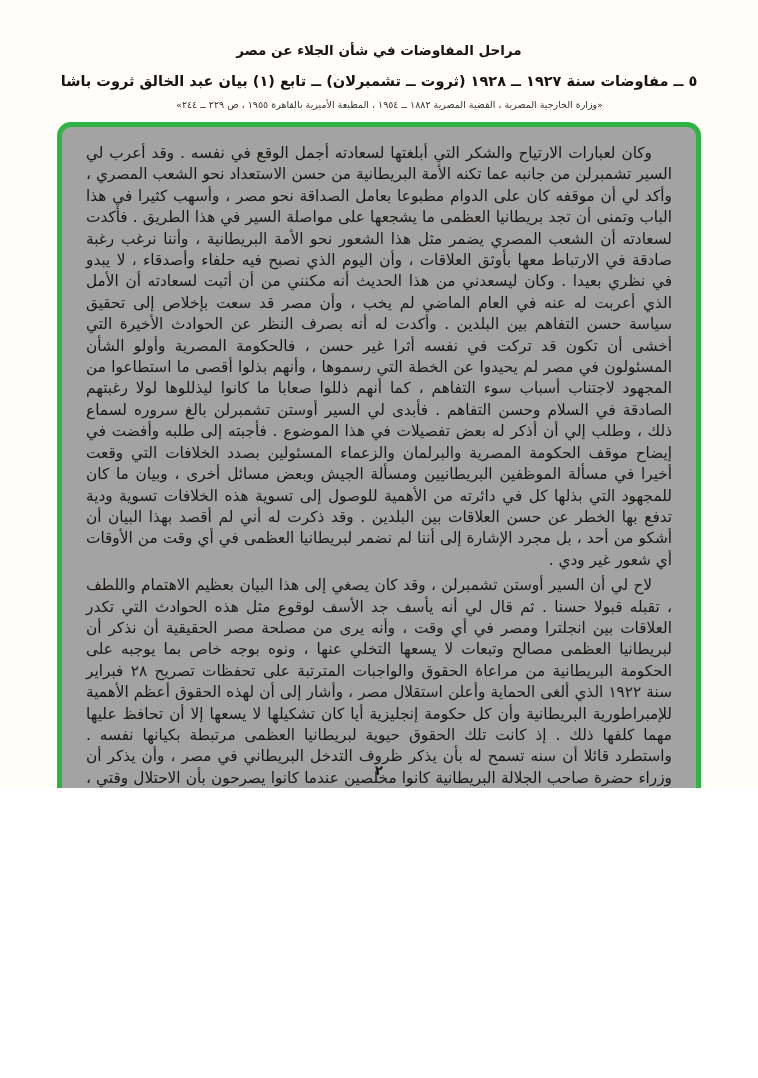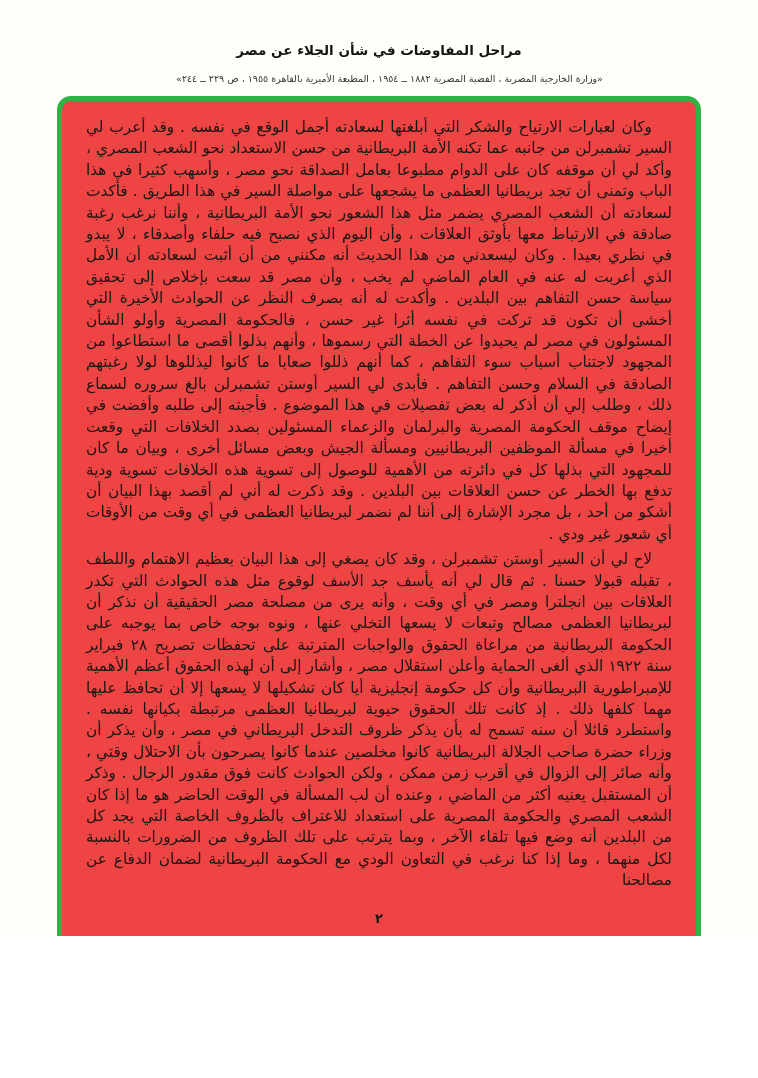--- a/index.html
+++ b/index.html
@@ -1,37 +1,37 @@
 <!DOCTYPE html>
 <html lang="ar" dir="rtl" style="--frame-color: #2fb344;"><head>
 <meta charset="utf-8">
 <style>
   html, body { margin:0; padding:0; background:#ffffff; }
   .page{
     position:relative;
-    width:758px; height:936px;
+    width:758px; height:788px;
     margin:0 auto;
     background:#fffefb;
     font-family:"DejaVu Sans","DejaVu Serif",sans-serif;
     color:#161412;
     overflow:hidden;
     direction:rtl;
   }
   .doc-header{ text-align:center; padding-top:42px; }
   .doc-title{ font-size:13.5px; font-weight:bold; margin:0 0 15px; }
   .doc-subtitle{ font-size:14.5px; font-weight:bold; margin:0 0 10px; }
   .doc-source{ font-size:9.5px; color:#333; margin:0;padding-left:21px; }
   .green-frame{
     box-sizing:border-box;
     width:644px; min-height:908px;
     margin:12px auto 0;
     border:5px solid var(--frame-color,#2fb344);
     border-radius:14px;
     padding:16px 24px 14px;
-    background:#ef4444;
+    background:#a3a3a3;
   }
   .para{
     margin:0;
     font-size:15.3px;
     line-height:21.4px;
     text-align:justify;
     text-indent:20px;
     color:#191613;
   }
   .para + .para{ margin-top:4px; }
@@ -40,20 +40,21 @@
     text-align:center; font-size:13px; font-weight:bold;
   }
 </style>
 </head>
 <body>
 
 <div class="page">
 
   <header class="doc-header">
     <h1 class="doc-title">مراحل المفاوضات في شأن الجلاء عن مصر</h1>
+    <h2 class="doc-subtitle">٥ ــ مفاوضات سنة ١٩٢٧ ــ ١٩٢٨ (ثروت ــ تشمبرلان) ــ تابع (١) بيان عبد الخالق ثروت باشا</h2>
     <p class="doc-source">«وزارة الخارجية المصرية ، القضية المصرية ١٨٨٢ ــ ١٩٥٤ ، المطبعة الأميرية بالقاهرة ١٩٥٥ ، ص ٢٢٩ ــ ٢٤٤»</p>
   </header>
 
   <main class="green-frame">
     <p class="para">وكان لعبارات الارتياح والشكر التي أبلغتها لسعادته أجمل الوقع في نفسه . وقد أعرب لي السير تشمبرلن من جانبه عما تكنه الأمة البريطانية من حسن الاستعداد نحو الشعب المصري ، وأكد لي أن موقفه كان على الدوام مطبوعا بعامل الصداقة نحو مصر ، وأسهب كثيرا في هذا الباب وتمنى أن تجد بريطانيا العظمى ما يشجعها على مواصلة السير في هذا الطريق . فأكدت لسعادته أن الشعب المصري يضمر مثل هذا الشعور نحو الأمة البريطانية ، وأننا نرغب رغبة صادقة في الارتباط معها بأوثق العلاقات ، وأن اليوم الذي نصبح فيه حلفاء وأصدقاء ، لا يبدو في نظري بعيدا . وكان ليسعدني من هذا الحديث أنه مكنني من أن أثبت لسعادته أن الأمل الذي أعربت له عنه في العام الماضي لم يخب ، وأن مصر قد سعت بإخلاص إلى تحقيق سياسة حسن التفاهم بين البلدين . وأكدت له أنه بصرف النظر عن الحوادث الأخيرة التي أخشى أن تكون قد تركت في نفسه أثرا غير حسن ، فالحكومة المصرية وأولو الشأن المسئولون في مصر لم يحيدوا عن الخطة التي رسموها ، وأنهم بذلوا أقصى ما استطاعوا من المجهود لاجتناب أسباب سوء التفاهم ، كما أنهم ذللوا صعابا ما كانوا ليذللوها لولا رغبتهم الصادقة في السلام وحسن التفاهم . فأبدى لي السير أوستن تشمبرلن بالغ سروره لسماع ذلك ، وطلب إلي أن أذكر له بعض تفصيلات في هذا الموضوع . فأجبته إلى طلبه وأفضت في إيضاح موقف الحكومة المصرية والبرلمان والزعماء المسئولين بصدد الخلافات التي وقعت أخيرا في مسألة الموظفين البريطانيين ومسألة الجيش وبعض مسائل أخرى ، وبيان ما كان للمجهود التي بذلها كل في دائرته من الأهمية للوصول إلى تسوية هذه الخلافات تسوية ودية تدفع بها الخطر عن حسن العلاقات بين البلدين . وقد ذكرت له أني لم أقصد بهذا البيان أن أشكو من أحد ، بل مجرد الإشارة إلى أننا لم نضمر لبريطانيا العظمى في أي وقت من الأوقات أي شعور غير ودي .</p>
     <p class="para">لاح لي أن السير أوستن تشمبرلن ، وقد كان يصغي إلى هذا البيان بعظيم الاهتمام واللطف ، تقبله قبولا حسنا . ثم قال لي أنه يأسف جد الأسف لوقوع مثل هذه الحوادث التي تكدر العلاقات بين انجلترا ومصر في أي وقت ، وأنه يرى من مصلحة مصر الحقيقية أن نذكر أن لبريطانيا العظمى مصالح وتبعات لا يسعها التخلي عنها ، ونوه بوجه خاص بما يوجبه على الحكومة البريطانية من مراعاة الحقوق والواجبات المترتبة على تحفظات تصريح ٢٨ فبراير سنة ١٩٢٢ الذي ألغى الحماية وأعلن استقلال مصر ، وأشار إلى أن لهذه الحقوق أعظم الأهمية للإمبراطورية البريطانية وأن كل حكومة إنجليزية أيا كان تشكيلها لا يسعها إلا أن تحافظ عليها مهما كلفها ذلك . إذ كانت تلك الحقوق حيوية لبريطانيا العظمى مرتبطة بكيانها نفسه . واستطرد قائلا أن سنه تسمح له بأن يذكر ظروف التدخل البريطاني في مصر ، وأن يذكر أن وزراء حضرة صاحب الجلالة البريطانية كانوا مخلصين عندما كانوا يصرحون بأن الاحتلال وقتي ، وأنه صائر إلى الزوال في أقرب زمن ممكن ، ولكن الحوادث كانت فوق مقدور الرجال . وذكر أن المستقبل يعنيه أكثر من الماضي ، وعنده أن لب المسألة في الوقت الحاضر هو ما إذا كان الشعب المصري والحكومة المصرية على استعداد للاعتراف بالظروف الخاصة التي يجد كل من البلدين أنه وضع فيها تلقاء الآخر ، وبما يترتب على تلك الظروف من الضرورات بالنسبة لكل منهما ، وما إذا كنا نرغب في التعاون الودي مع الحكومة البريطانية لضمان الدفاع عن مصالحنا</p>
   </main>
 
   <div class="page-number">٢</div>
 

